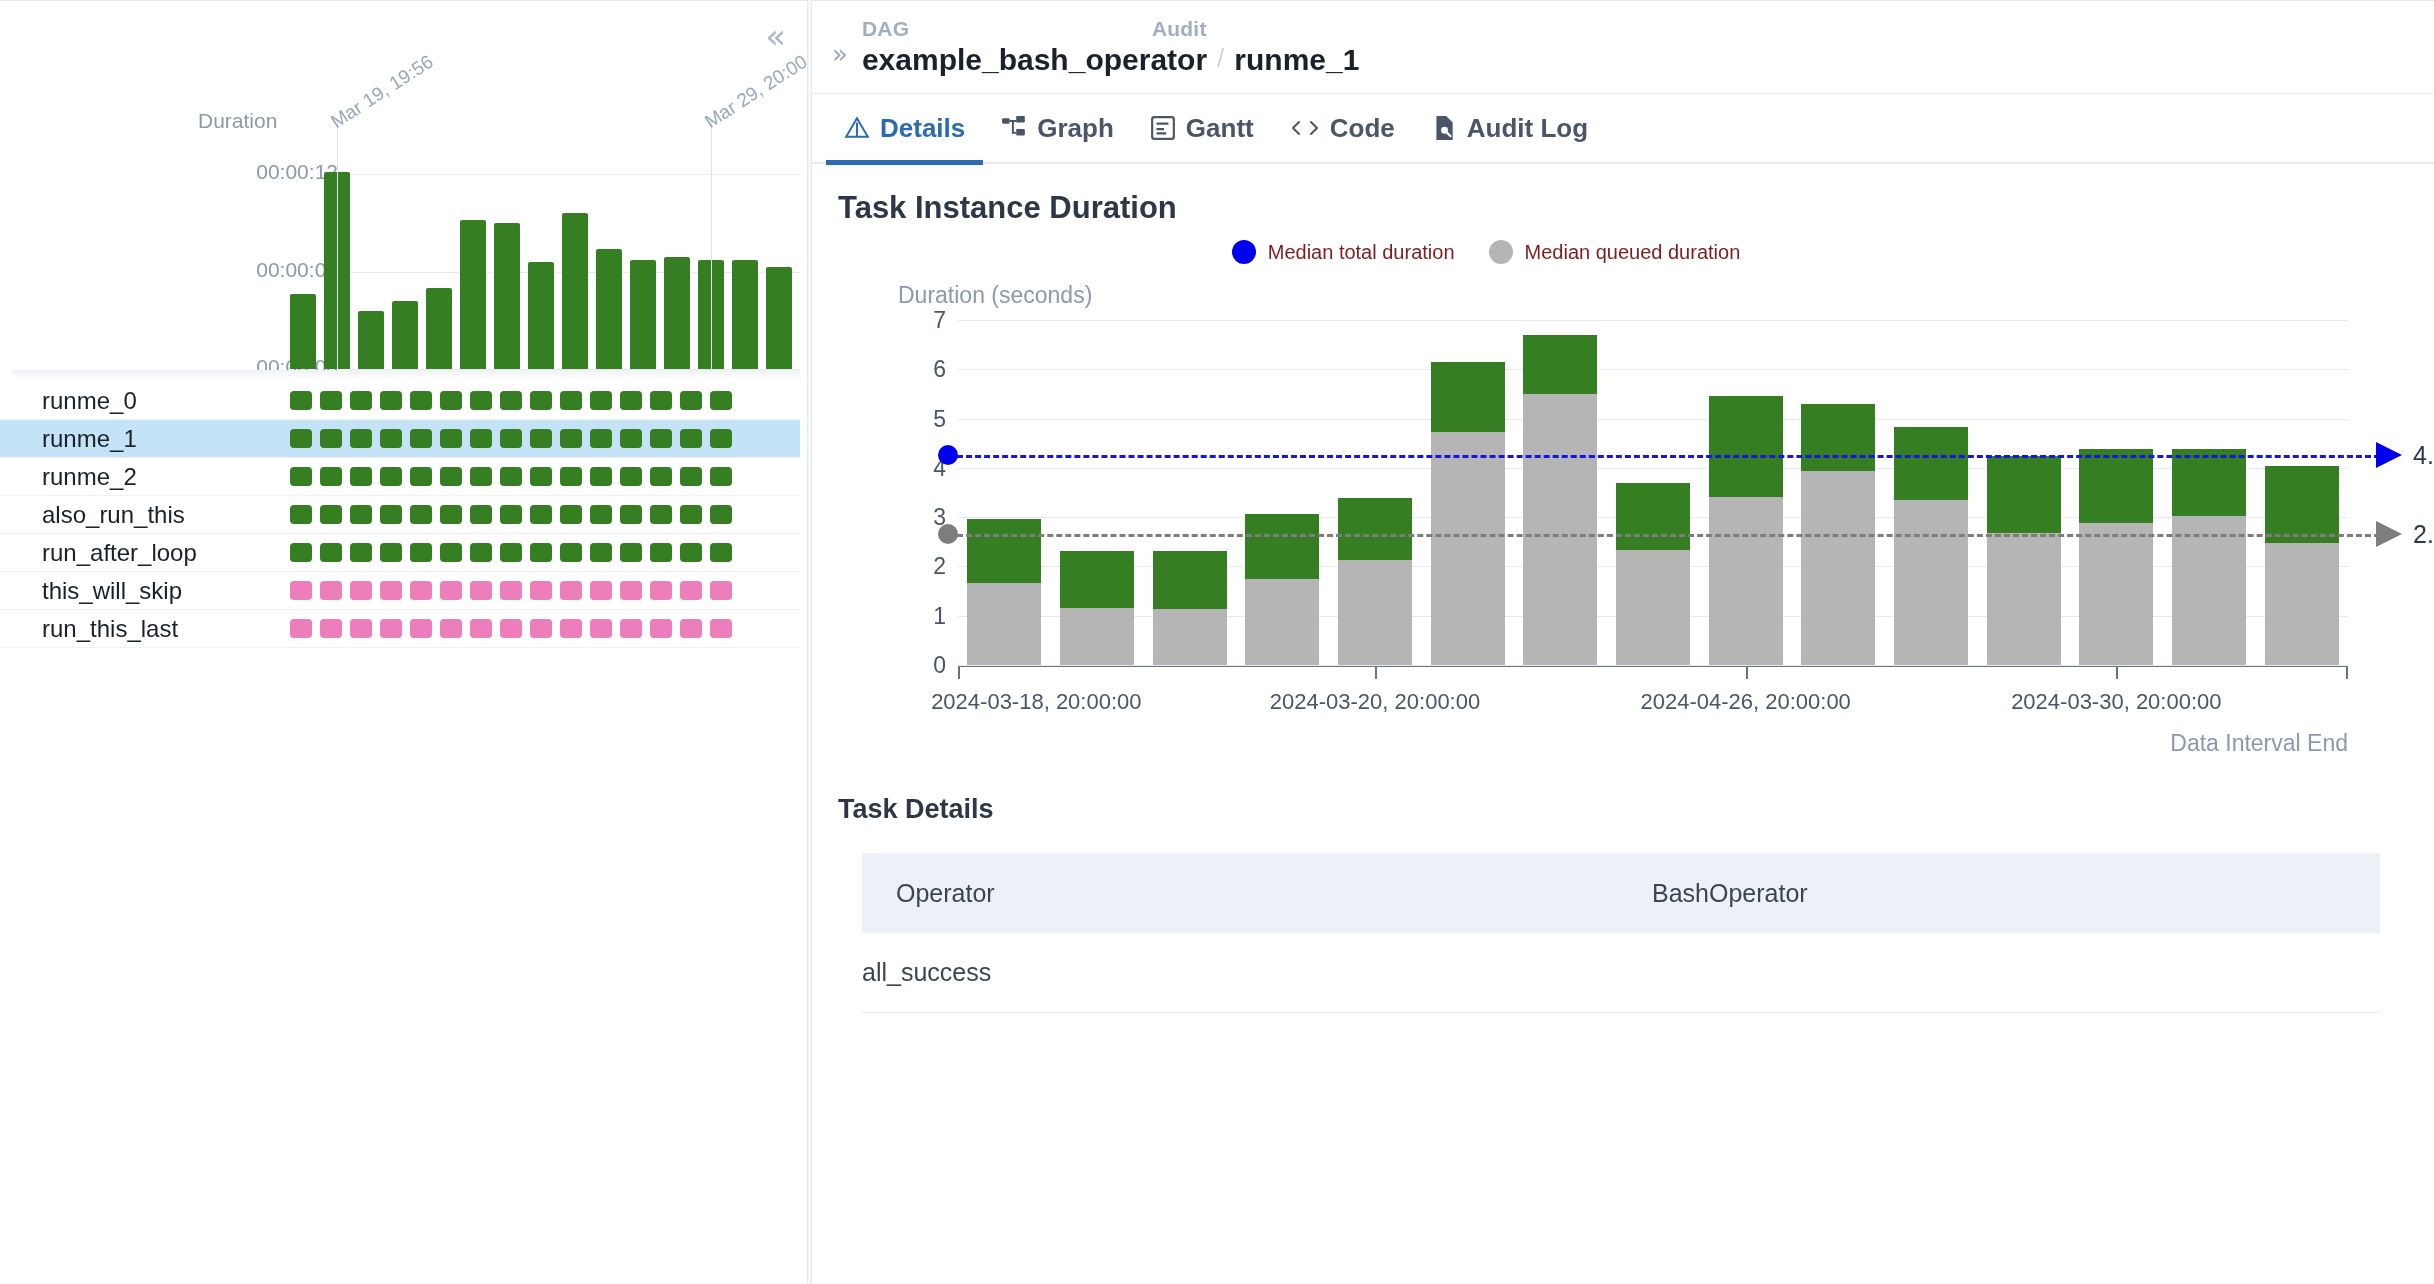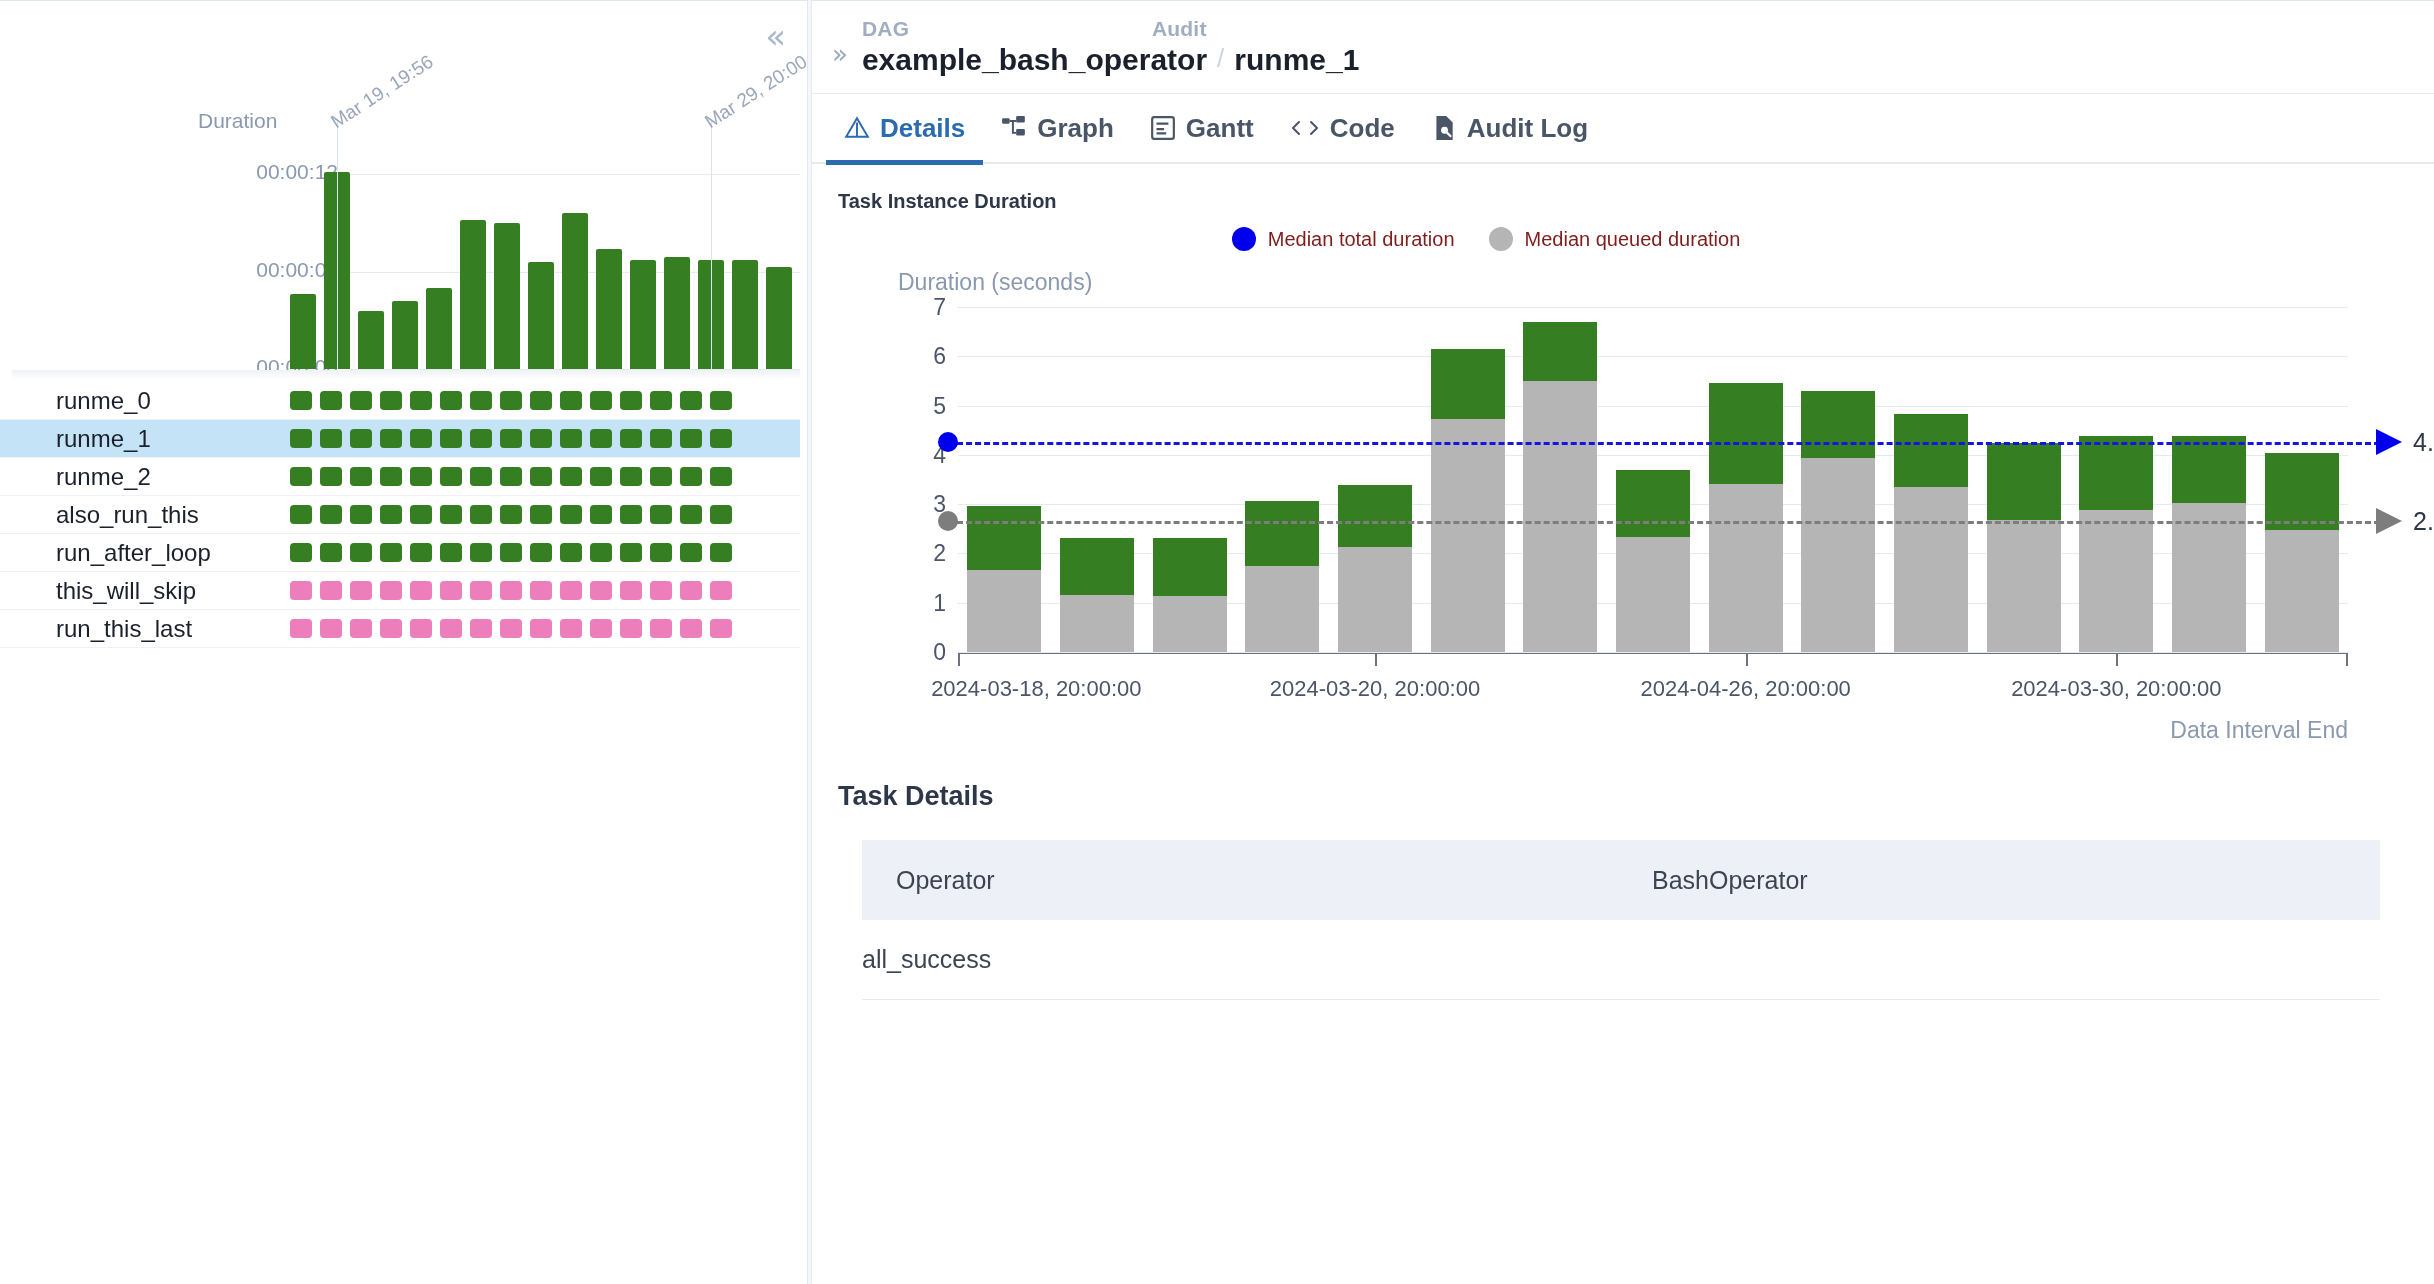--- a/index.html
+++ b/index.html
@@ -48,21 +48,21 @@
 
   
   #task-list { position: absolute; left: 0; top: 381px; width: 800px; }
   .task-row {
     display: flex; align-items: center;
     height: 38px; border-bottom: 1px solid #eef1f6;
     position: relative;
   }
   .task-row.selected { background: #c5e3f6; }
   .task-name {
-    width: 290px; padding-left: 56px;
+    width: 290px; padding-left: 42px;
     font-size: 24px; color: #1a202c;
     font-family: "Liberation Sans", sans-serif;
     white-space: nowrap;
   }
   .task-squares { display: flex; gap: 8px; }
   .sq { width: 22px; height: 19px; border-radius: 4px; }
 
   
   #divider {
     position: absolute; left: 811px; top: 0;
@@ -120,21 +120,21 @@
   .tab.active { color: #2b6cb0; }
   .tab.active::after {
     content: ""; position: absolute; left: 0; right: 0; bottom: -2px;
     height: 5px; background: #2b6cb0;
   }
   .tab svg { display: block; }
 
   
   #chart-section { padding: 26px 0 0 26px; position: relative; }
   #chart-title {
-    font-size: 20px; font-weight: bold; color: #2d3748; margin-bottom: 14px;
+    font-size: 31px; font-weight: bold; color: #2d3748; margin-bottom: 14px;
   }
   #legend {
     display: flex; justify-content: center; gap: 34px;
     align-items: center; margin: 10px 0 0 0; padding-right: 300px;
   }
   .legend-item { display: flex; align-items: center; gap: 12px; }
   .legend-dot { width: 24px; height: 24px; border-radius: 50%; }
   .legend-text { font-size: 20px; color: #7f1d1d; white-space: nowrap; }
 
   #plot-wrap { position: relative; height: 460px; margin-top: 18px; }

